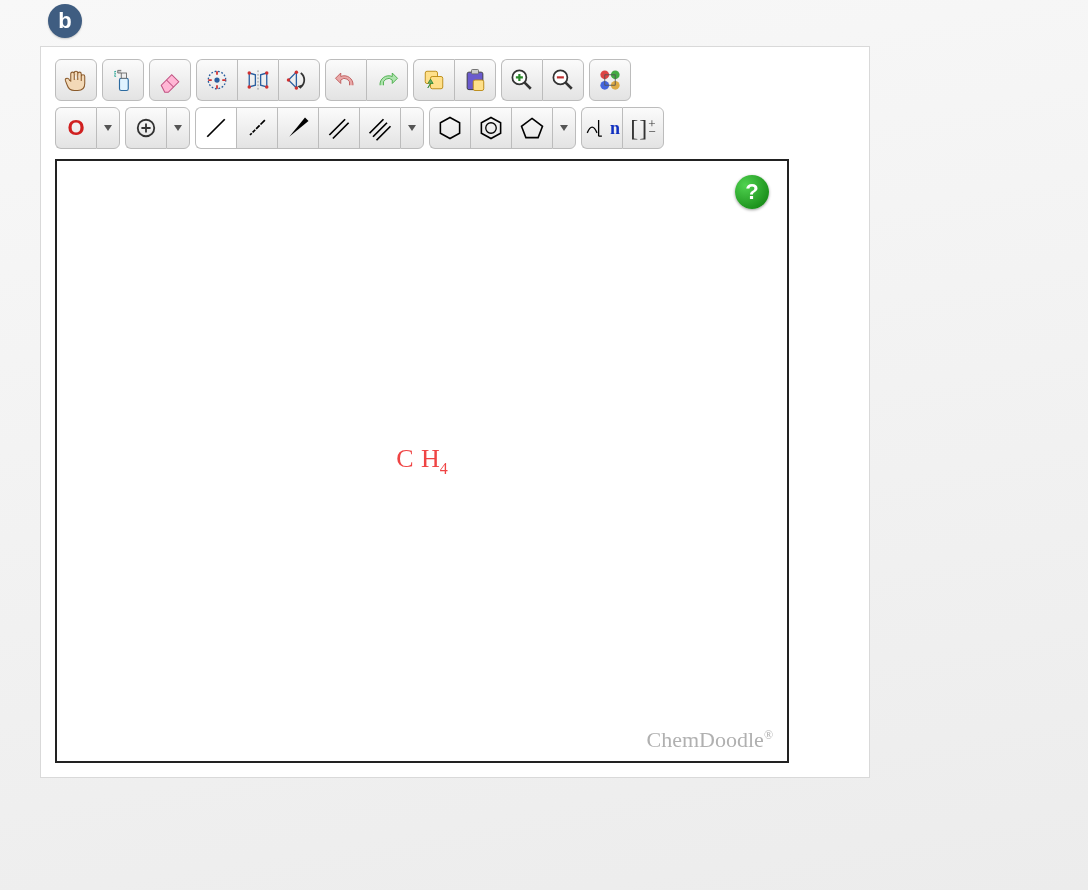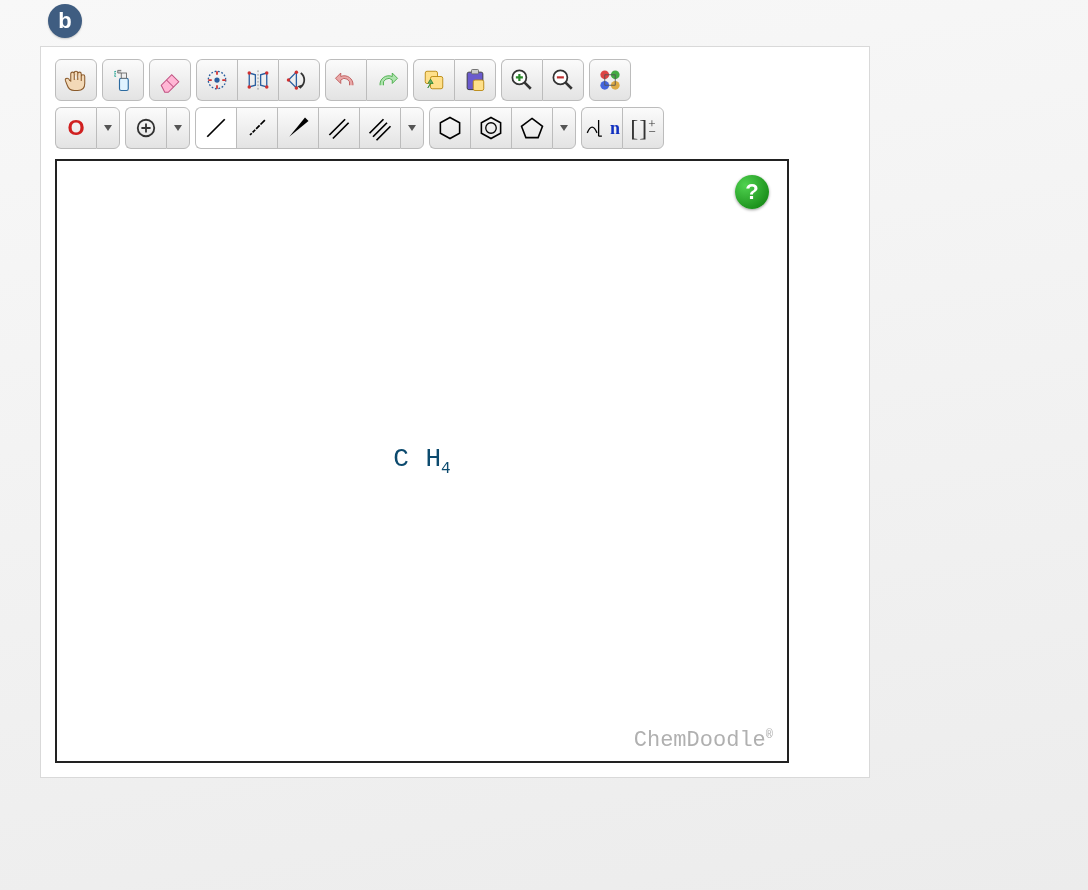--- a/index.html
+++ b/index.html
@@ -92,31 +92,31 @@
     background: radial-gradient(circle at 30% 30%, #4fd24f, #0a7a0a);
     color:#fff;font-weight:700;font-size:22px;
     display:flex;align-items:center;justify-content:center;
     box-shadow: 0 1px 3px rgba(0,0,0,0.4);
     cursor:pointer;
   }
   .center-formula {
     position:absolute;
     top: 50%; left: 50%;
     transform: translate(-50%,-50%);
-    font-family: Liberation Mono, monospace;
+    font-family: Liberation Serif, serif;
     font-size: 26px;
-    color:#0c4a6e;
+    color:#ef4444;
   }
   .center-formula sub { font-size: 16px; vertical-align: sub;}
   .brand {
     position:absolute;
     bottom:8px; right:14px;
     font-size:22px;
     color:#b0b0b0;
-    font-family: Liberation Mono, monospace;
+    font-family: Liberation Serif, serif;
     margin-left: 10px;
   }
   .brand sup { font-size:12px; vertical-align: super;}
   svg.icon { width:28px; height:28px; }
   .oxygen-lbl { color:#d02020; font-weight:700; font-size:22px;}
   .charge-lbl svg { width:22px; height:22px;}
   .rep-n { font-family:serif; font-size:18px; font-weight:700; color:#1030c0; }
   .bracket-pm { font-family:serif; font-size:20px; color:#444; display:flex; align-items:center; gap:1px;}
   .bracket-pm .pm { font-size:13px; line-height:8px; color:#333; display:flex; flex-direction:column; align-items:center;}
 </style>

